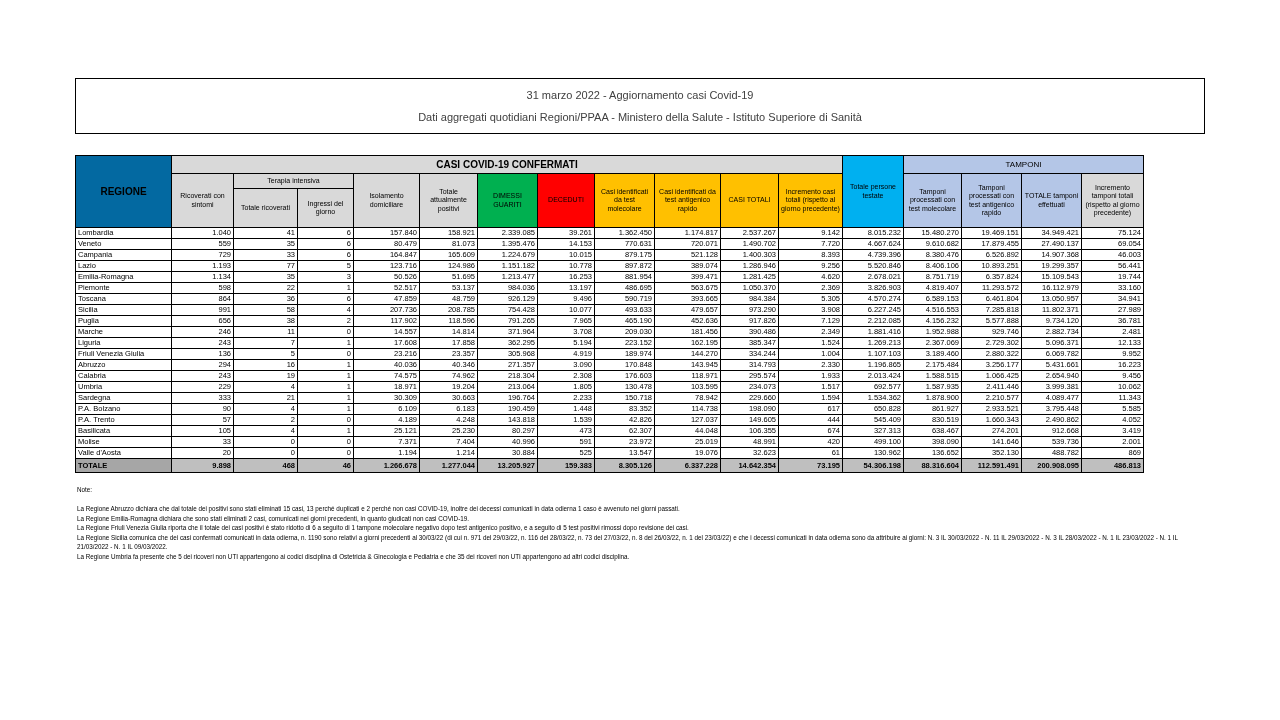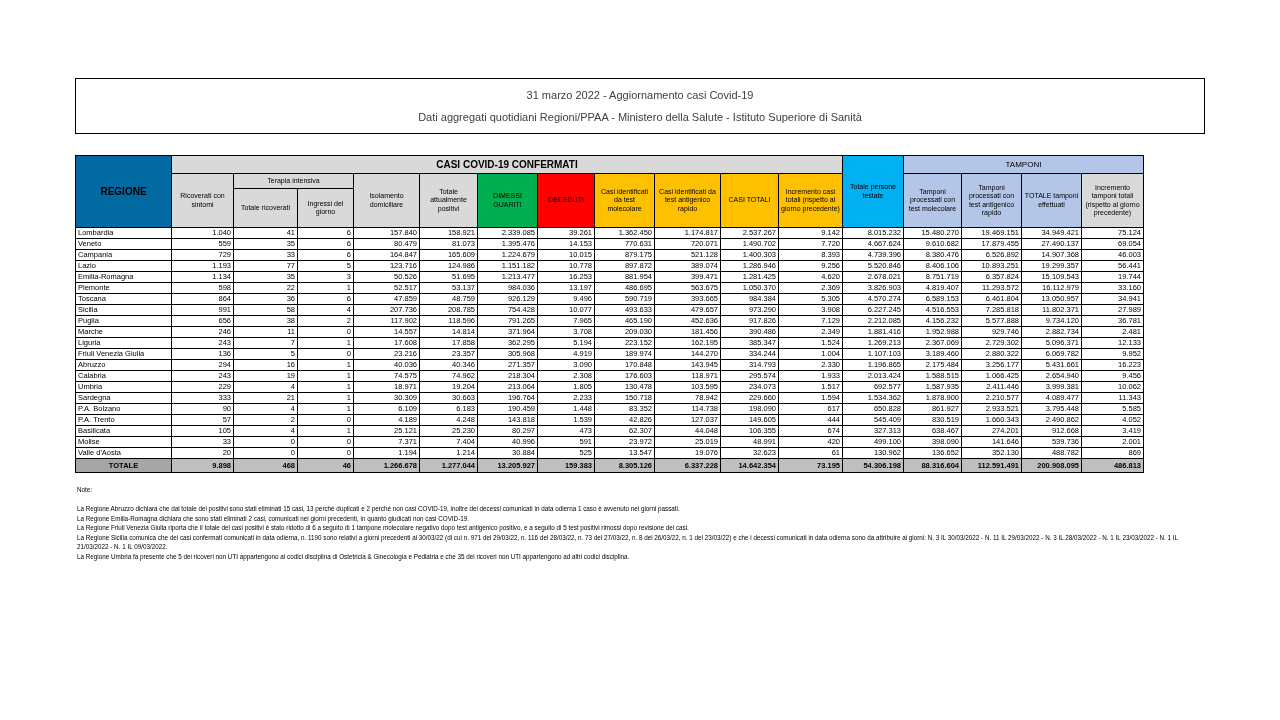--- a/index.html
+++ b/index.html
@@ -16,21 +16,21 @@
   .c-green{background:#00B050;}
   .c-red{background:#FF0000;}
   .c-yellow{background:#FFC000;}
   .c-cyan{background:#00B0F0;margin-left:29px;}
   .c-peri{background:#B4C6E7;}
   .c-grayl{background:#D9D9D9;}
   .c-plain{background:#BFBFBF;margin-left:8px;}
   td.num-cell{text-align:right;height:10px;line-height:10px;white-space:nowrap;}
   td.region-cell{text-align:left;height:10px;line-height:10px;white-space:nowrap;}
   tr.total-row td{font-weight:bold;height:13px;line-height:13px;background:#BFBFBF;}
-  tr.total-row td.region-cell{background:#A6A6A6;text-align:center;}
+  tr.total-row td.region-cell{background:#A6A6A6;text-align:left;}
   .notes{position:absolute;left:77px;top:485px;width:1128px;font-size:6.3px;line-height:1.5;color:#000;}
   .notes .note-title{margin-bottom:10px;}
   .notes div{margin:0;}
 </style>
 </head>
 <body>
 
 <div class="page">
 
   <div class="title-box">

